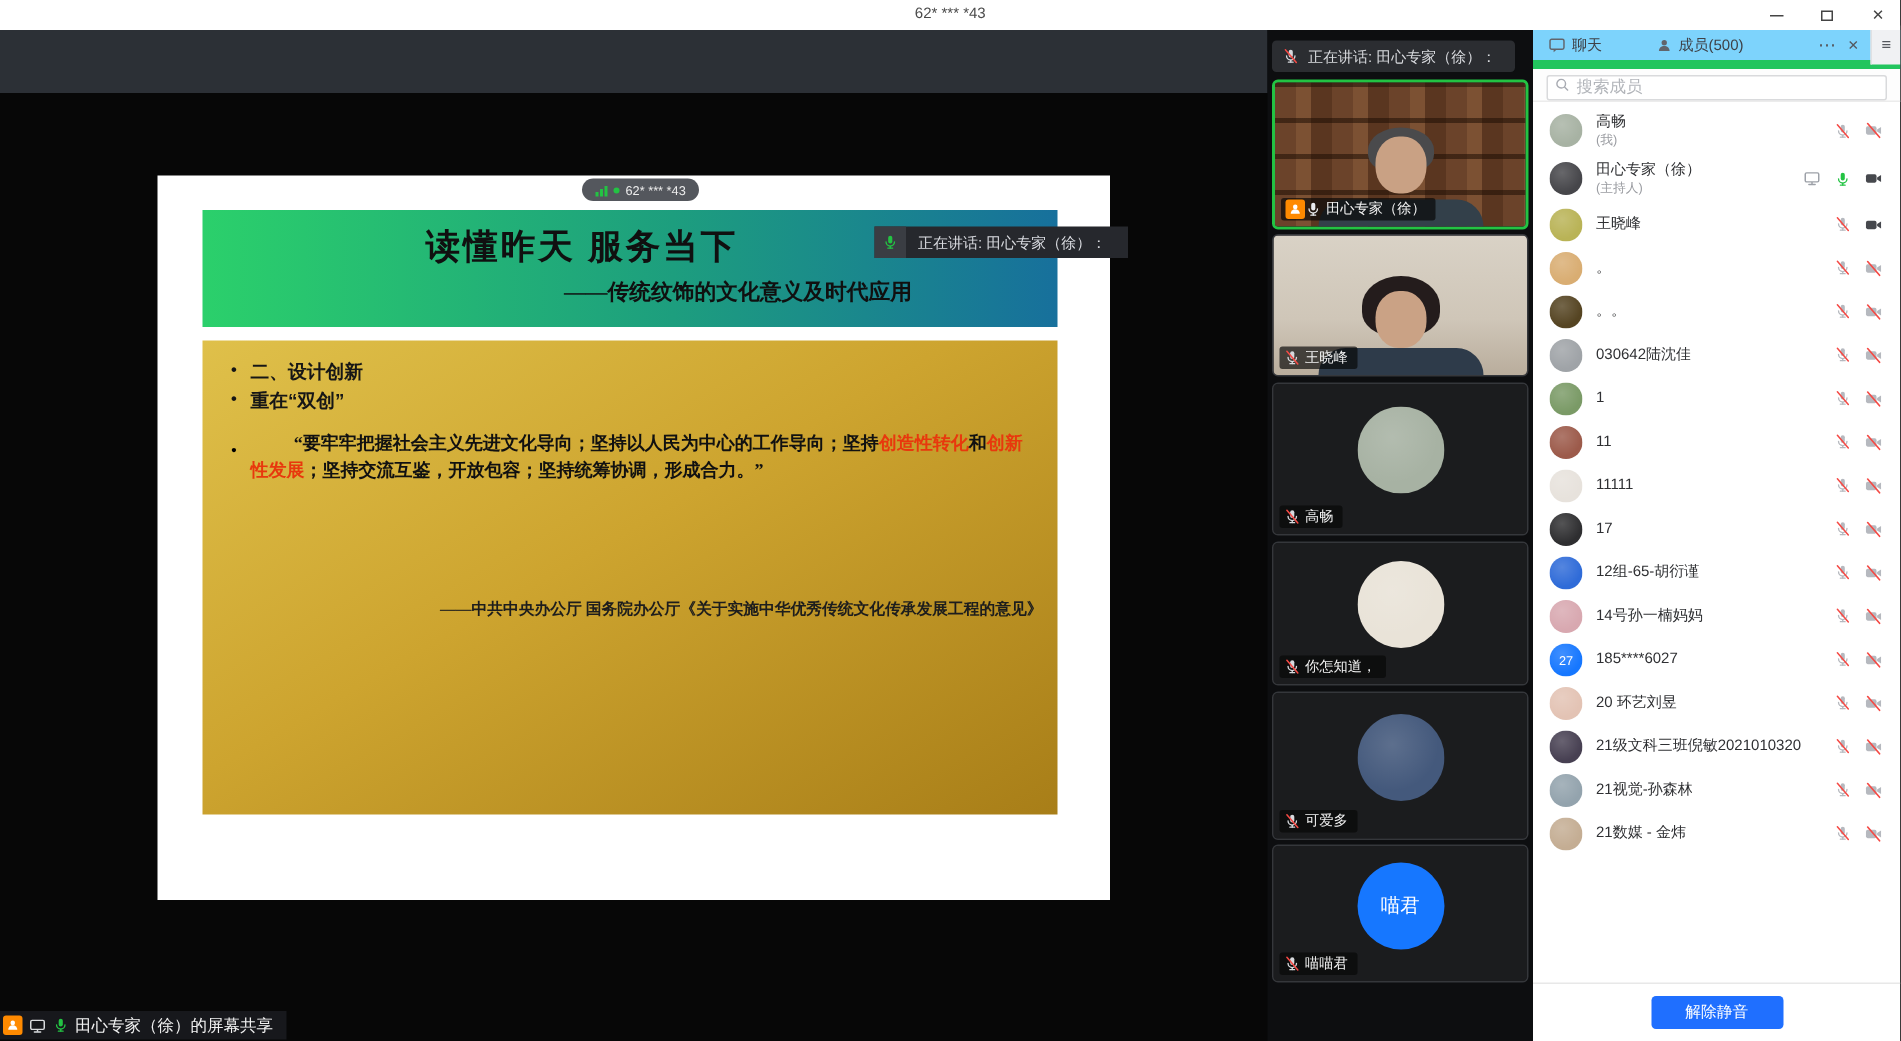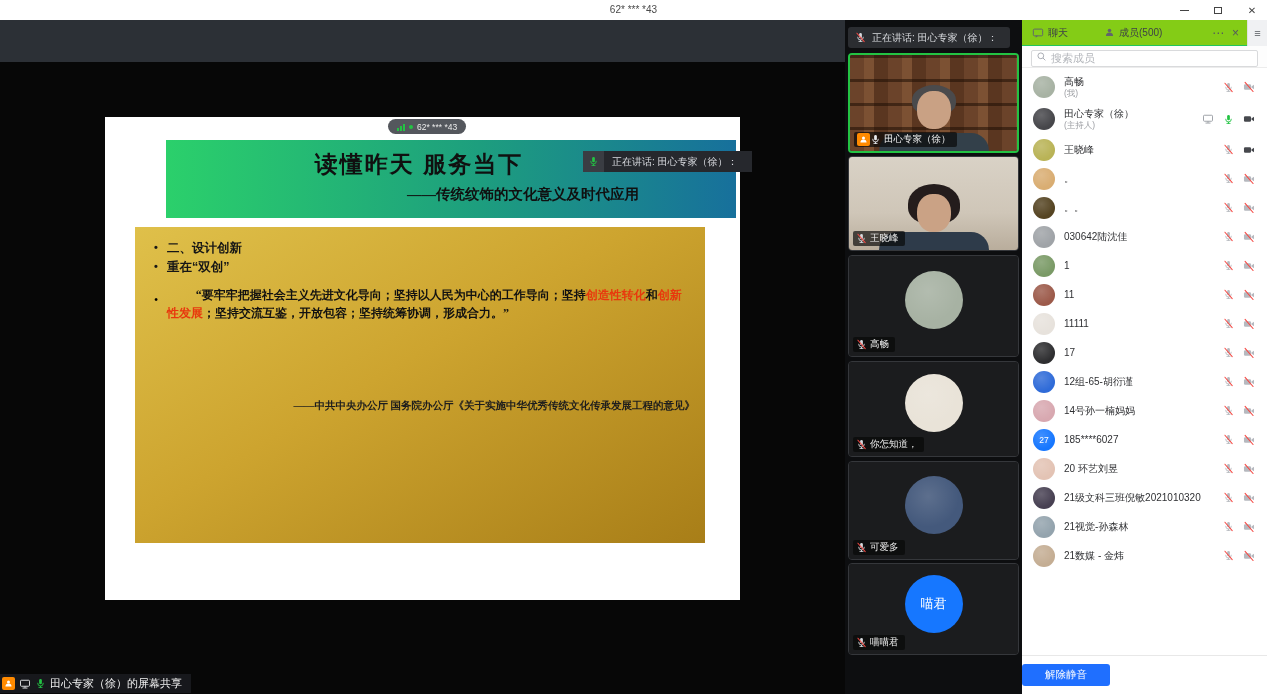--- a/index.html
+++ b/index.html
@@ -16,21 +16,21 @@
   .wc-min i{display:block;width:9px;border-top:1px solid #444;}
   .wc-restore i{display:block;width:8px;height:7px;border:1px solid #444;}
   .wc-close{font-size:10px;}
 
   
   .chrome-strip{position:absolute;left:0;top:20px;width:845px;height:42px;background:#2c3036;}
   .share-area{position:absolute;left:0;top:62px;width:845px;height:632px;background:#070707;}
 
   .slide{position:absolute;left:105px;top:55px;width:635px;height:483px;background:#fff;}
   .banner{position:absolute;left:30px;top:23px;width:570px;height:78px;
-          background:linear-gradient(90deg,#2bd06b 0%,#1d9e7e 55%,#17709c 100%);margin-left:31px;}
+          background:linear-gradient(90deg,#2bd06b 0%,#1d9e7e 55%,#17709c 100%);}
   .banner-title{margin-top:9px;text-align:center;transform:translateX(-32px);
                 font-size:23px;font-weight:bold;color:#101010;letter-spacing:2px;}
   .banner-sub{margin-top:5px;text-align:center;transform:translateX(72px);
               font-size:14.5px;font-weight:bold;color:#101010;font-family:"Liberation Serif","DejaVu Serif",serif;}
   .gold{position:absolute;left:30px;top:110px;width:570px;height:316px;
         background:linear-gradient(150deg,#dfc04a 0%,#cda42f 45%,#a87e18 100%);padding:12px 14px 0 10px;}
   .bullet-row{display:flex;font-size:12.5px;font-weight:bold;color:#161616;line-height:1.55;}
   .b-dot{width:22px;text-align:center;font-size:11px;}
   .quote-row{display:flex;margin-top:8px;font-family:"Liberation Serif","DejaVu Serif",serif;}
   .q-bullet{width:22px;text-align:center;font-size:12px;padding-top:7px;}
@@ -68,21 +68,21 @@
   .scene-room{background:linear-gradient(180deg,#d9d2c6 0%,#cfc6b8 60%,#b9ad9c 100%);}
   .person{position:absolute;left:50%;bottom:0;transform:translateX(-50%);width:120px;height:60px;}
   .p-hair{position:absolute;left:50%;top:-6px;transform:translateX(-50%);width:44px;height:30px;border-radius:50% 50% 40% 40%;}
   .p-face{position:absolute;left:50%;top:0;transform:translateX(-50%);width:34px;height:38px;border-radius:46%;}
   .p-body{position:absolute;left:50%;bottom:-16px;transform:translateX(-50%);width:110px;height:34px;border-radius:18px 18px 0 0;}
   .avatar-circle{position:absolute;left:50%;top:44%;transform:translate(-50%,-50%);width:58px;height:58px;border-radius:50%;
                  display:flex;align-items:center;justify-content:center;color:#fff;font-size:13px;}
 
   
   .panel{position:absolute;left:1022px;top:20px;width:245px;height:674px;background:#fff;display:flex;flex-direction:column;}
-  .panel-header{height:26px;background:#84cc16;border-bottom:1px solid #22c55e;display:flex;align-items:center;flex:none;text-align:right;}
+  .panel-header{height:26px;background:#7dd3fc;border-bottom:6px solid #22c55e;display:flex;align-items:center;flex:none;text-align:right;}
   .tab{display:flex;align-items:center;gap:4px;font-size:10px;color:#3e4147;cursor:default;}
   .tab-chat{padding-left:10px;width:82px;}
   .tab-members{flex:1;}
   .hdr-ico{font-size:12px;color:#55585e;margin-right:8px;cursor:default;line-height:1;}
   .menu-box{width:20px;height:26px;border-left:1px solid #e0e1e3;background:#f0f1f3;display:flex;align-items:center;justify-content:center;
             font-size:11px;color:#55585e;flex:none;cursor:default;}
   .search-wrap{height:22px;border-bottom:1px solid #ececec;display:flex;align-items:center;padding:0 9px;flex:none;background:#fdfdfd;}
   .search-box{position:relative;flex:1;height:17px;}
   .search-box input{width:100%;height:17px;border:1px solid #d9dadc;border-radius:2px;font-size:11px;
                     padding:0 4px 0 19px;color:#333;outline:none;font-family:inherit;}
@@ -90,21 +90,21 @@
   .search-ico{position:absolute;left:5px;top:2.5px;}
   .member-list{flex:1;overflow:hidden;padding-top:3px;}
   .member-row{height:29px;display:flex;align-items:center;padding:0 12px 0 11px;}
   .member-row.two-line{height:32px;}
   .m-avatar{width:22px;height:22px;border-radius:50%;margin-right:9px;flex:none;
             display:flex;align-items:center;justify-content:center;color:#fff;font-size:8.5px;}
   .m-text{display:flex;flex-direction:column;justify-content:center;min-width:0;}
   .m-name{font-size:10px;color:#2f3033;line-height:1.2;white-space:nowrap;overflow:hidden;text-overflow:ellipsis;max-width:140px;}
   .m-sub{font-size:8.5px;color:#9a9ca1;line-height:1.2;}
   .m-icons{margin-left:auto;display:flex;gap:9px;align-items:center;}
-  .panel-footer{height:39px;border-top:1px solid #e8e8e8;display:flex;align-items:center;justify-content:flex-start;flex:none;}
+  .panel-footer{height:39px;border-top:1px solid #e8e8e8;display:flex;align-items:center;justify-content:center;flex:none;}
   .unmute-btn{width:88px;height:22px;background:#1f6fff;color:#fff;border:none;border-radius:3px;font-size:10.5px;
               font-family:inherit;cursor:pointer;}
 
   .icn{display:inline-flex;align-items:center;justify-content:center;line-height:0;}
   .share-badge{width:13px;height:13px;background:#ff8a00;border-radius:2px;display:inline-flex;align-items:center;justify-content:center;}
 </style>
 </head>
 <body>
 
 <div class="app">

